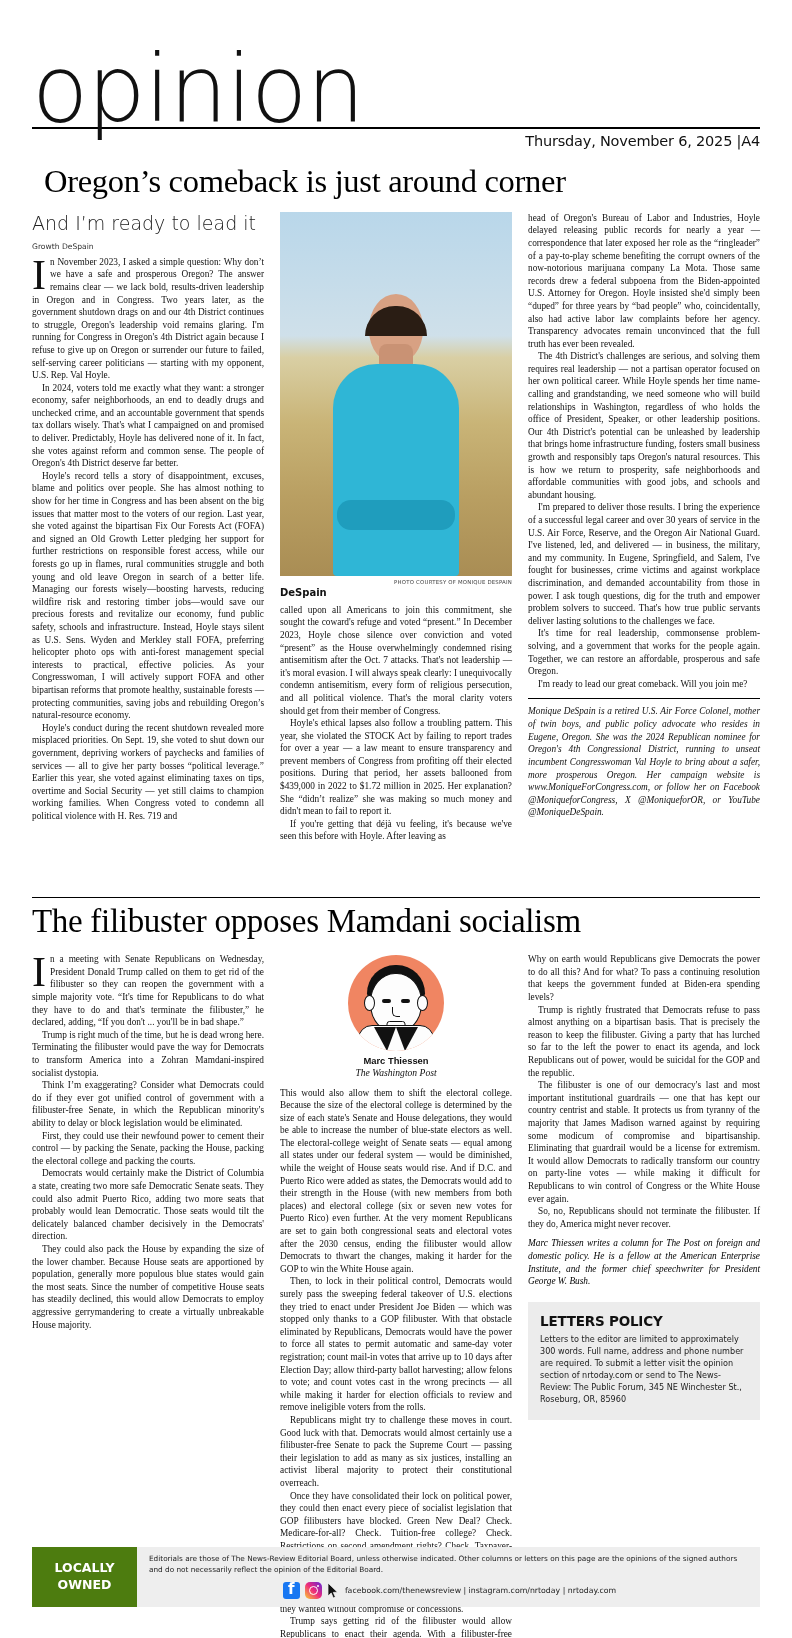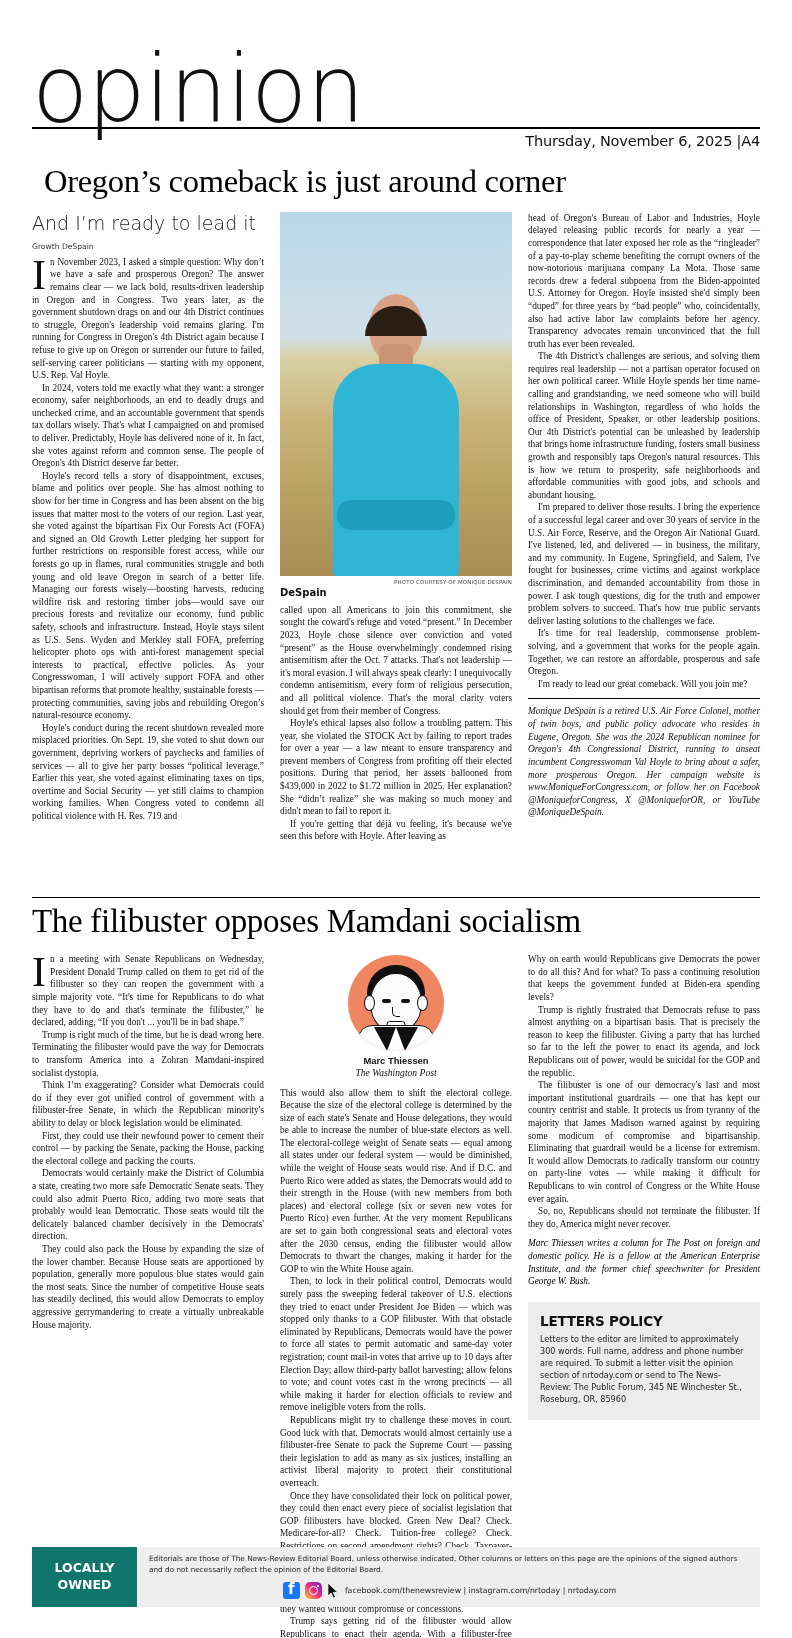--- a/index.html
+++ b/index.html
@@ -226,21 +226,21 @@
     font-size:8.1px;line-height:1.48;color:#222;
   }
 
   
   .footer{
     position:absolute;left:32px;top:1547px;width:728px;height:60px;
     background:#eeeeee;
     display:flex;
   }
   .locally{
-    width:105px;background:#0f766e;color:#fff;
+    width:105px;background:#4d7c0f;color:#fff;
     font-family:"DejaVu Sans", sans-serif;font-weight:bold;
     font-size:12.5px;line-height:1.35;text-align:center;
     display:flex;align-items:center;justify-content:center;
     flex-shrink:0;
   }
   .foot-right{flex:1;padding:7px 10px 0 12px;position:relative;}
   .foot-disclaimer{
     font-family:"DejaVu Sans", sans-serif;
     font-size:7.3px;line-height:1.45;color:#222;
   }

